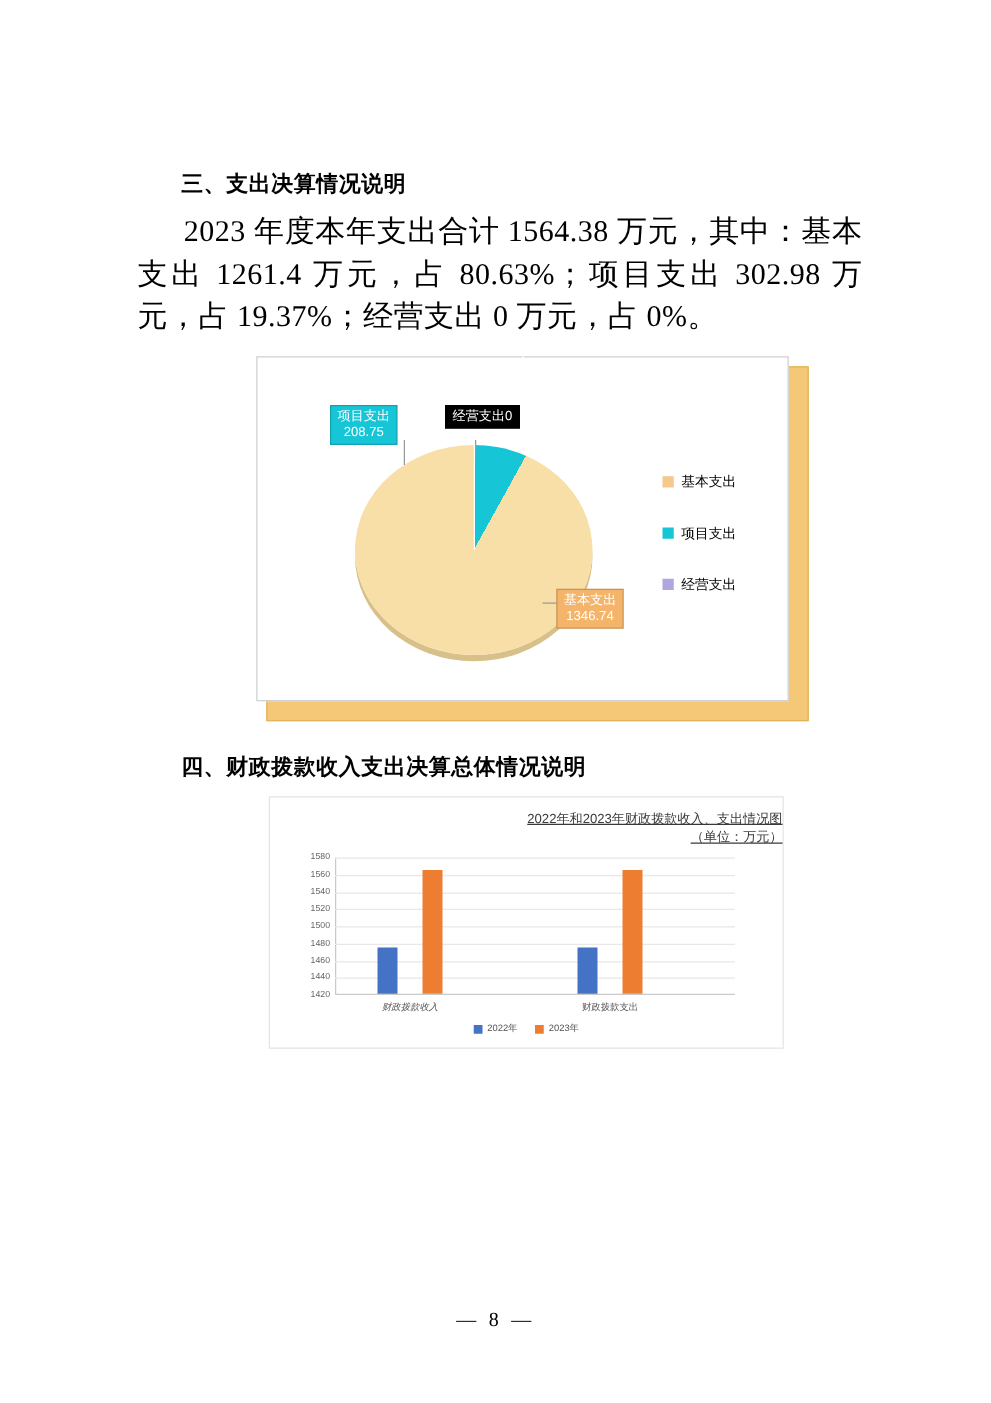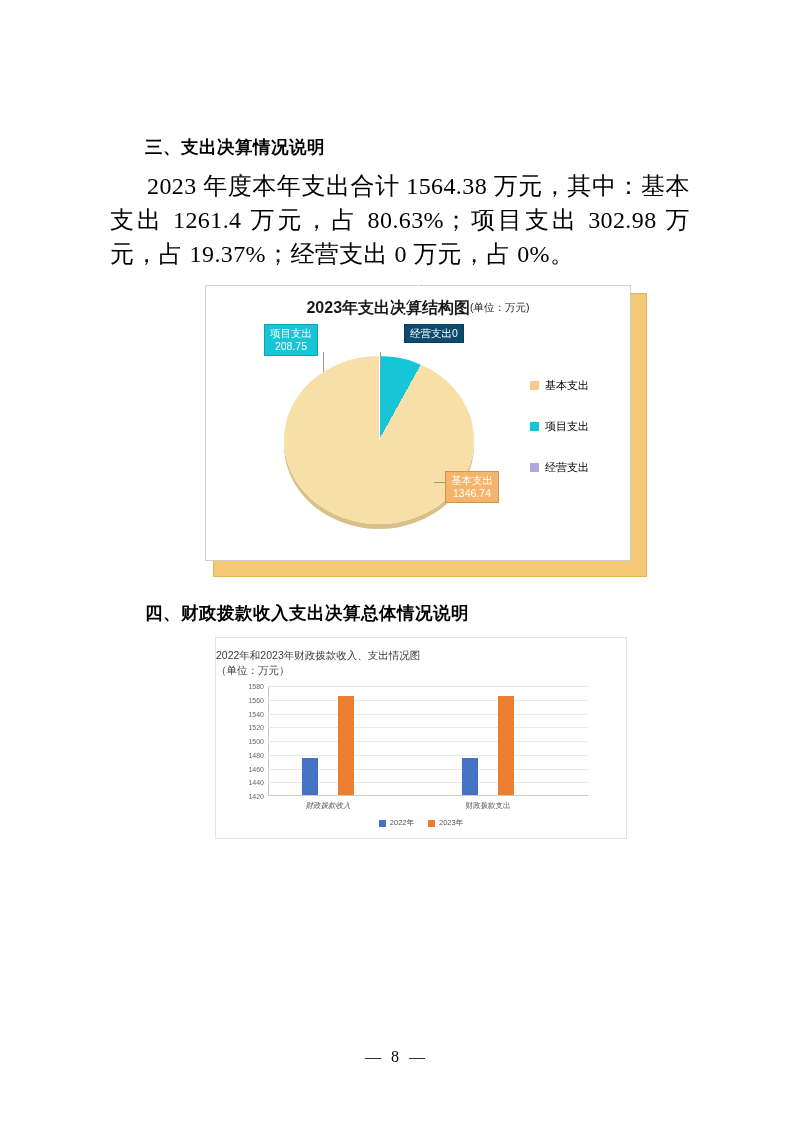--- a/index.html
+++ b/index.html
@@ -128,24 +128,23 @@
     padding: 2px 5px;
     border: 1px solid rgba(0,0,0,0.18);
     white-space: nowrap;
   }
   .lbl-proj {
     background: #16c5d6;
     left: 58px;
     top: 38px;
   }
   .lbl-oper {
-    background: #0c4a6e;
+    background: #000000;
     left: 150px;
     top: 38px;
-    margin-left: 48px;
   }
   .lbl-basic {
     background: #f4b56a;
     left: 239px;
     top: 185px;
   }
   .leader {
     position: absolute;
     background: #9a9a9a;
   }
@@ -175,25 +174,26 @@
     width: 410px;
     height: 200px;
     margin: 12px 0 0 105px;
     background: #ffffff;
     border: 1px solid #e4e4e4;
   }
   .bar-title {
     position: absolute;
     top: 10px; left: 0;
     width: 100%;
-    text-align: left;
+    text-align: right;
     font-family: "Liberation Sans", sans-serif;
     font-size: 10.5px;
     color: #3a3a3a;
     line-height: 15px;
+    text-decoration: underline;
   }
   .plot {
     position: absolute;
     left: 52px;
     top: 48px;
     width: 320px;
     height: 110px;
   }
   .axis-label {
     position: absolute;
@@ -269,23 +269,20 @@
 
 <div class="page">
   <div class="content">
 
     <h2 class="section-head">三、支出决算情况说明</h2>
     <p class="body-text">2023 年度本年支出合计 1564.38 万元，其中：基本支出 1261.4 万元，占 80.63%；项目支出 302.98 万元，占 19.37%；经营支出 0 万元，占 0%。</p>
 
     <div class="pie-figure">
       <div class="pie-shadow"></div>
       <div class="pie-card">
-        <div class="pie-title">
-          <span>2023年支出决算结构图</span><span class="unit">(单位：万元)</span>
-        </div>
 
         <div class="pie-wrap">
           <div class="pie-ellipse"></div>
           <div class="pie-sep"></div>
           <div class="pie-sep2"></div>
         </div>
 
         <div class="leader" style="left:117px; top:66px; width:1px; height:20px;"></div>
         <div class="leader" style="left:174px; top:66px; width:1px; height:14px;"></div>
         <div class="leader" style="left:228px; top:196px; width:18px; height:1px;"></div>

